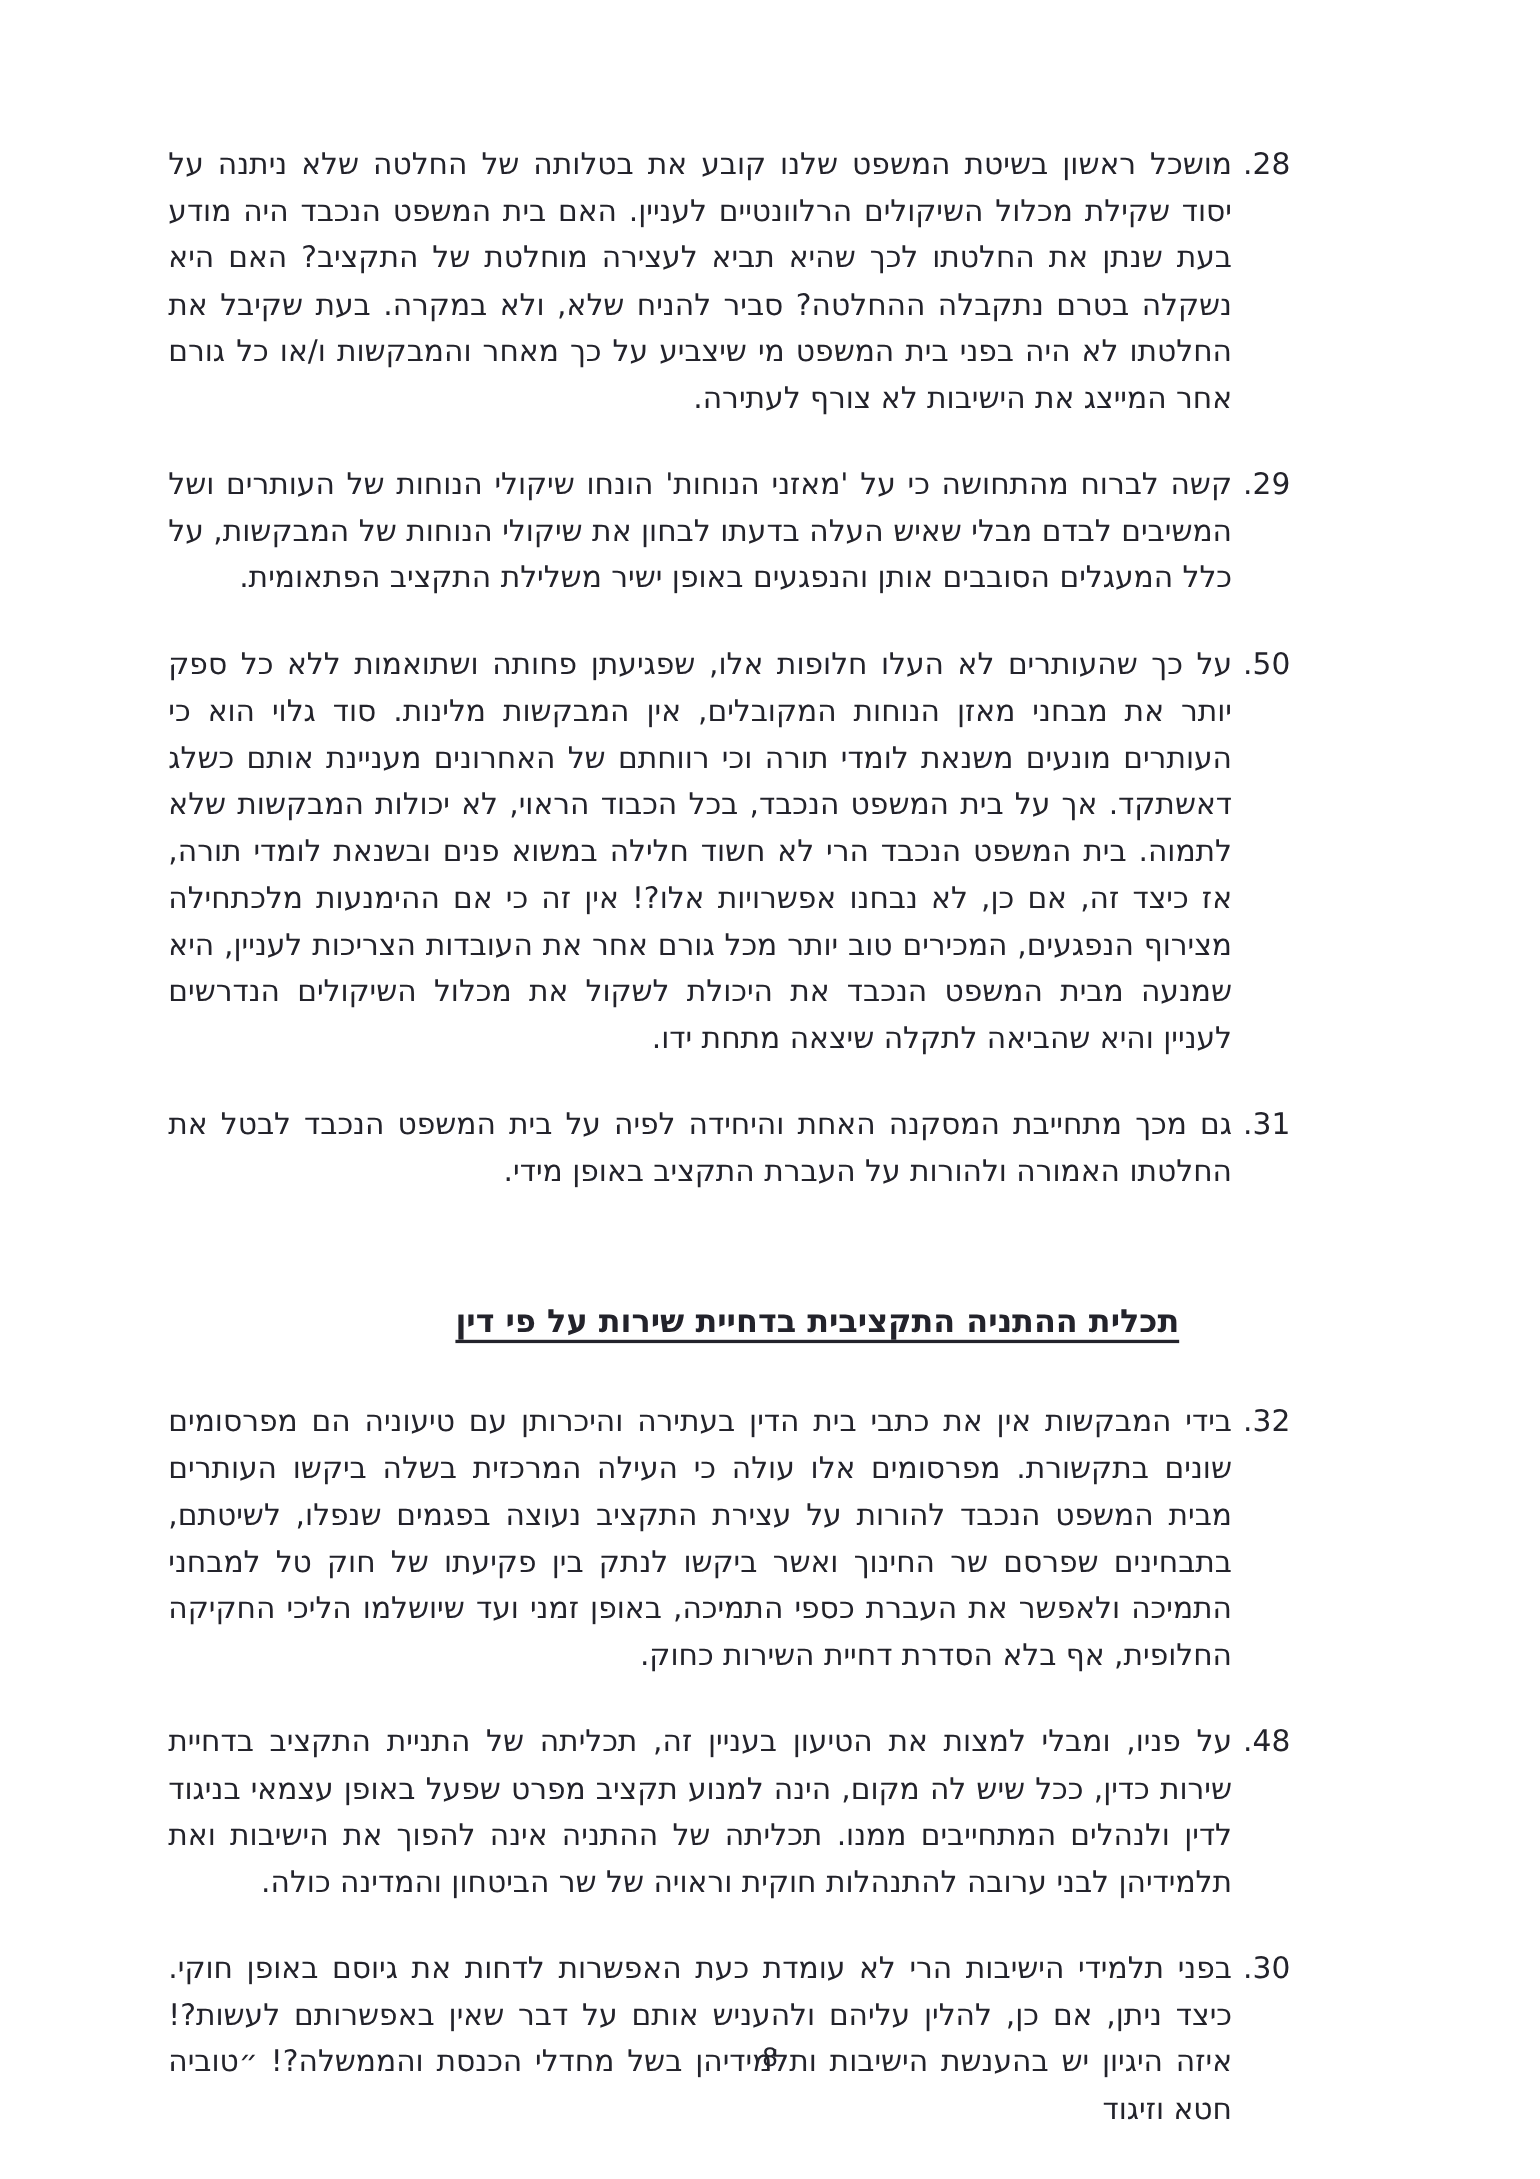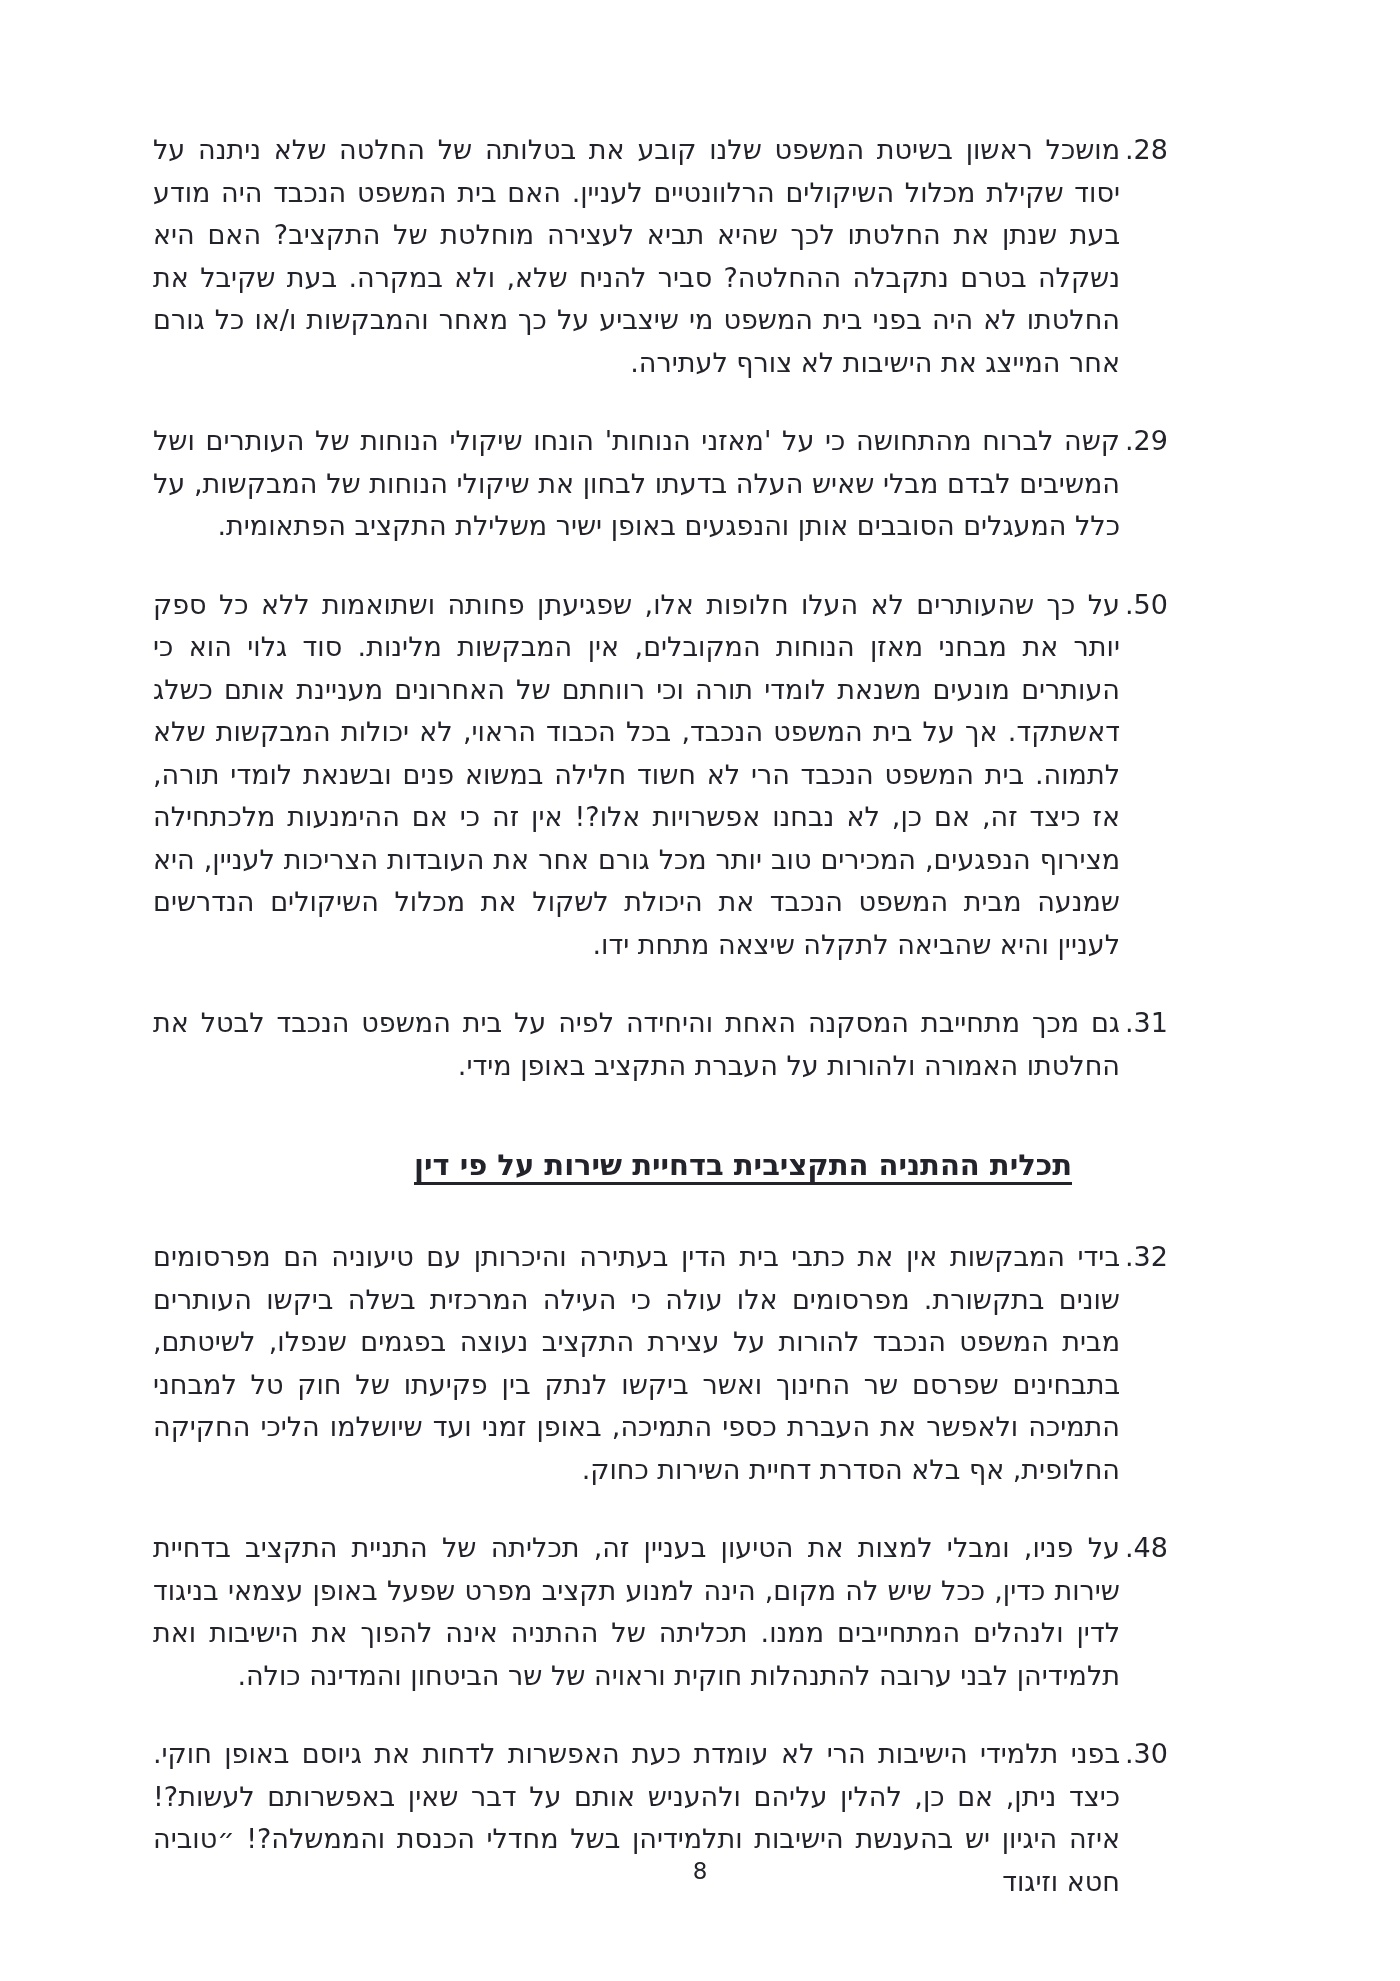--- a/index.html
+++ b/index.html
@@ -25,28 +25,28 @@
   }
   .para {
     display: flex;
     margin: 0 0 36px 0;
     font-size: 27px;
     line-height: 42.5px;
     text-align: justify;
   }
   .para .num {
     flex: 0 0 53px;
-    text-align: center;
+    text-align: right;
     white-space: nowrap;
   }
   .para .text {
     flex: 1 1 auto;
   }
   .heading {
-    margin: 59px 0 52px 160px;
+    margin: 95px 0 52px 160px;
     text-align: center;
     font-size: 29px;
     font-weight: bold;
     line-height: 38px;
   }
   .heading .heading-text {
     text-decoration: underline;
     text-decoration-thickness: 3px;
     text-underline-offset: 7px;
   }

